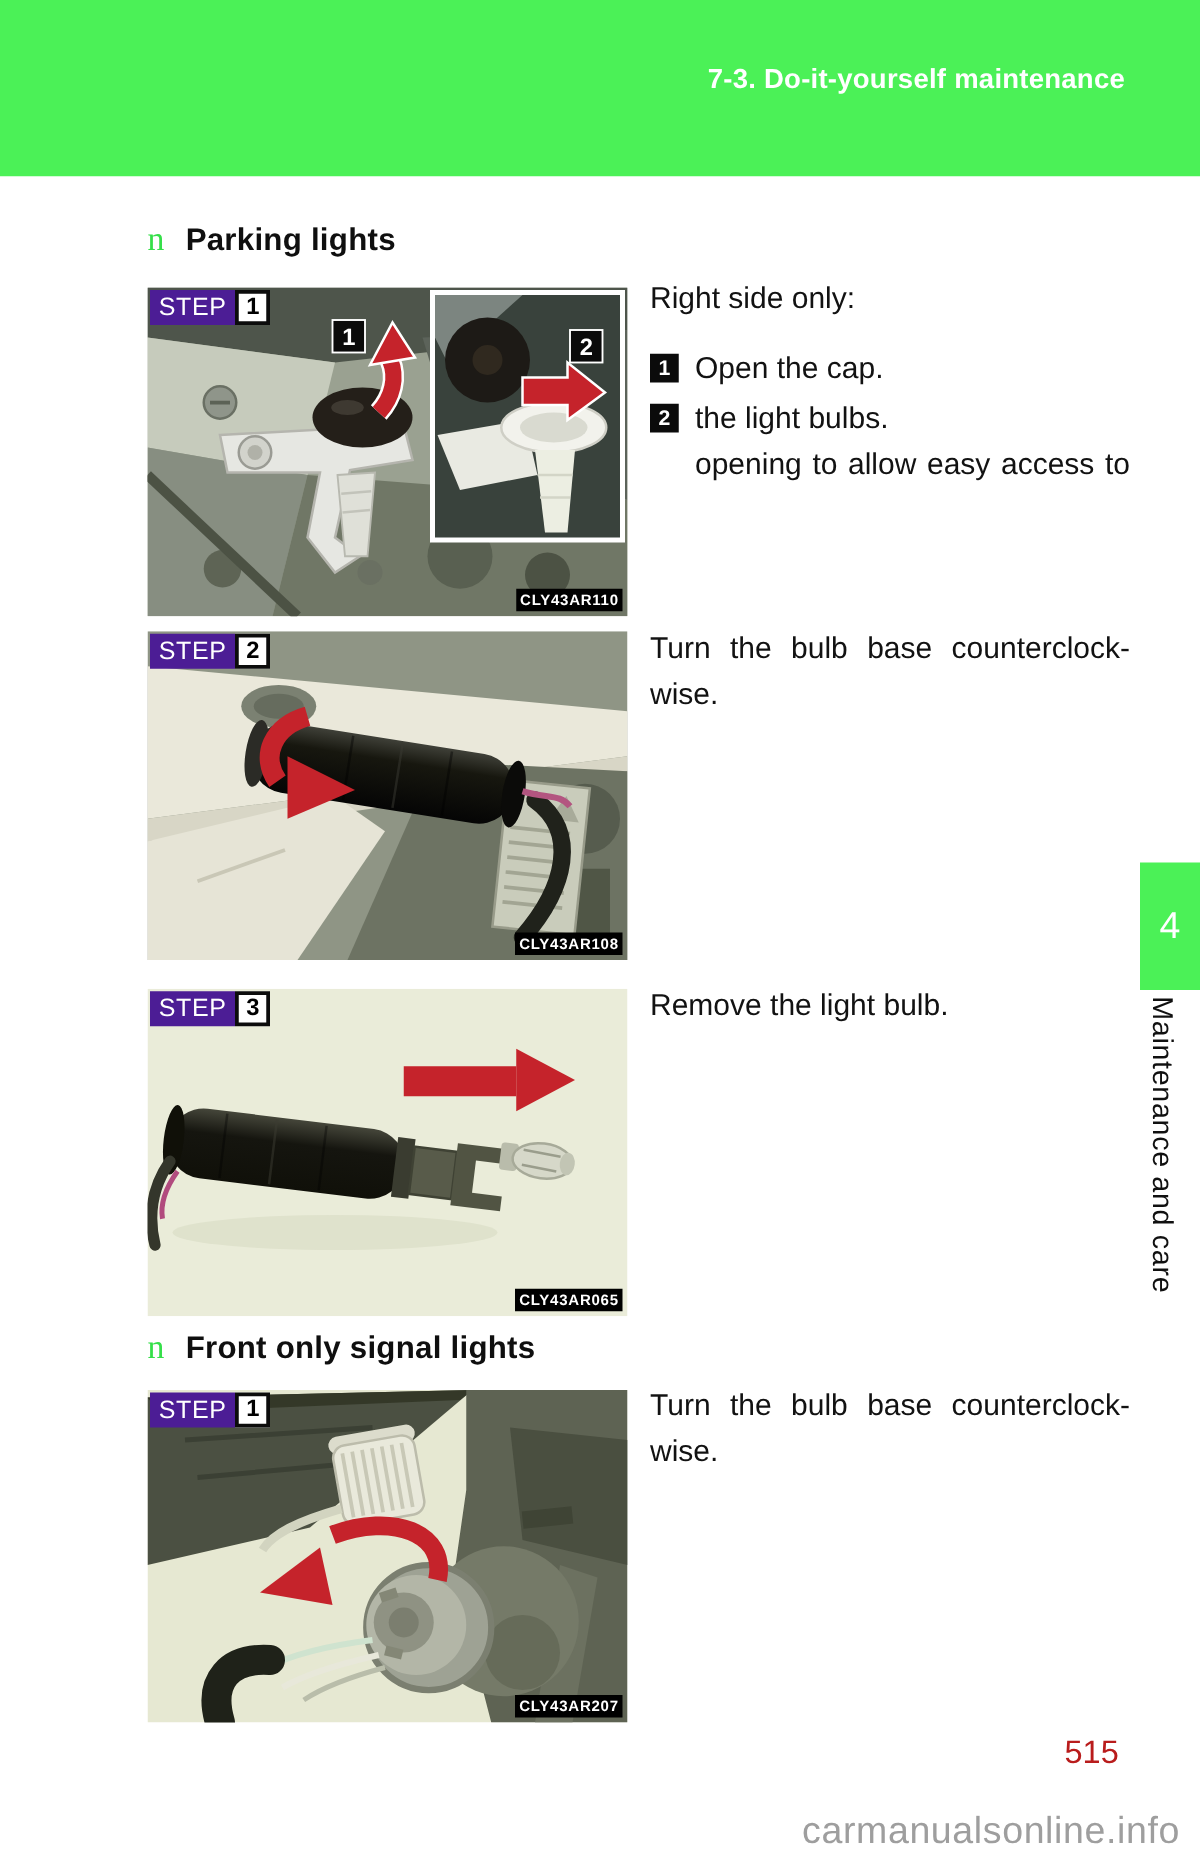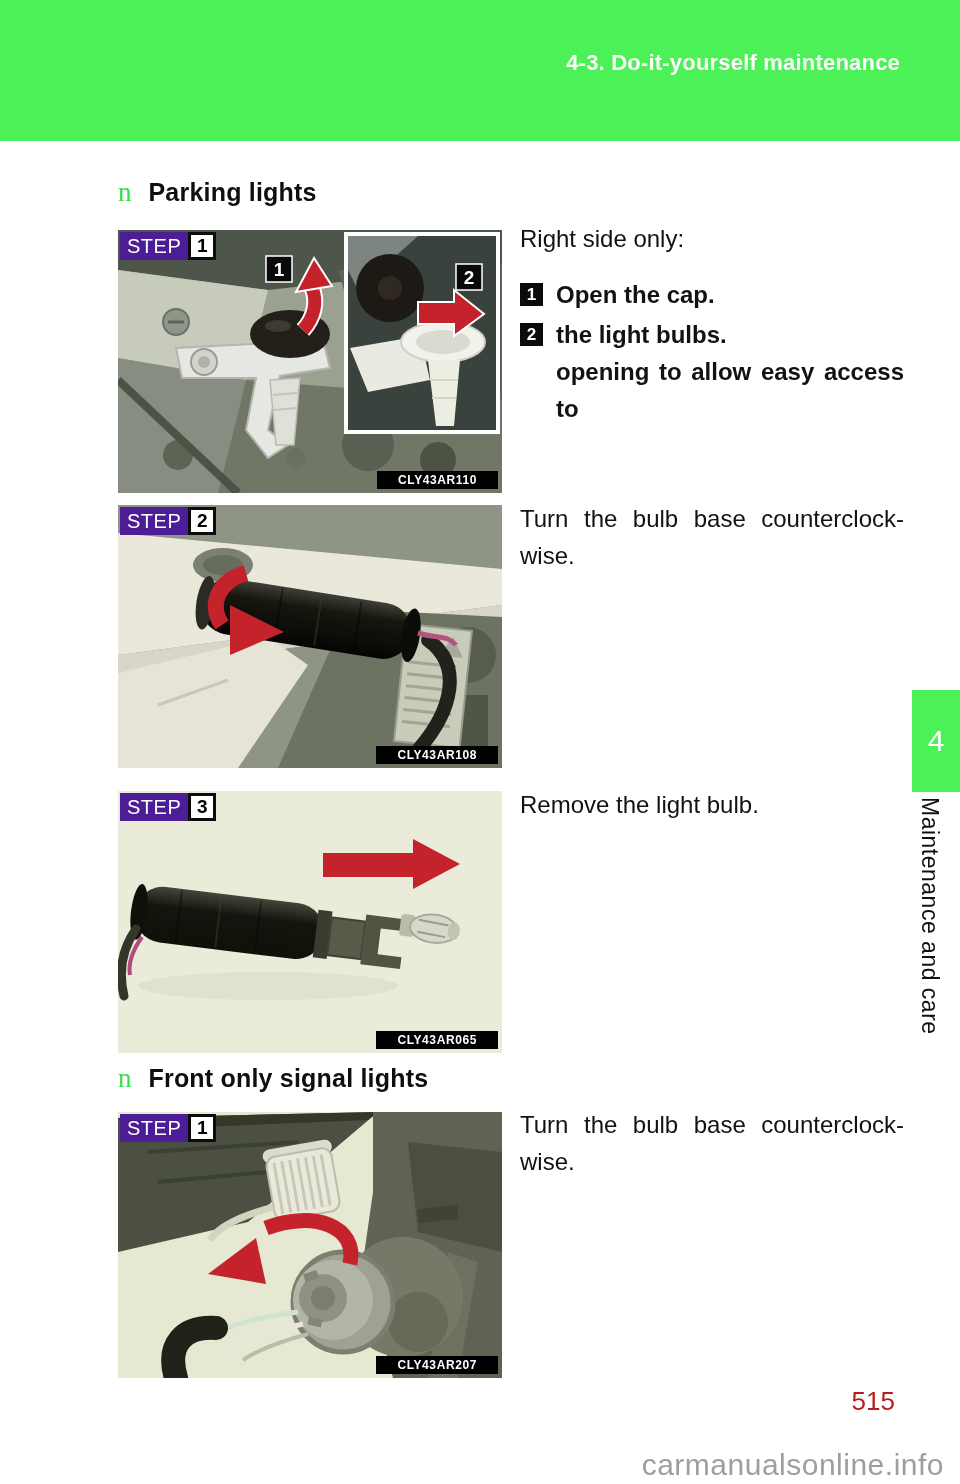--- a/index.html
+++ b/index.html
@@ -22,52 +22,52 @@
   .fig svg{display:block;width:100%;height:100%;}
   #fig1{top:230px;height:263px;} #fig2{top:505px;height:263px;}
   #fig3{top:791px;height:262px;} #fig4{top:1112px;height:266px;}
 
   .step-badge{position:absolute;left:2px;top:2px;display:flex;height:28px;}
   .step-word{background:#4c1d95;color:#fff;font-size:20px;padding:12px 7px;display:flex;
              align-items:center;letter-spacing:.5px;}
   .step-num{background:#fff;color:#000;border:3px solid #0c0c0c;width:22px;display:flex;
             align-items:center;justify-content:center;font-size:19px;font-weight:700;}
   .fig-caption{position:absolute;right:4px;bottom:4px;background:#000;color:#fff;
-               font-size:12px;font-weight:700;padding:2px 21px;letter-spacing:.6px;}
+               font-size:12px;font-weight:700;padding:2px 3px;letter-spacing:.6px;}
 
   
   .txt{position:absolute;left:520px;width:384px;color:#121212;}
   #txt1{top:222px;} #txt2{top:500px;} #txt3{top:786px;} #txt4{top:1106px;}
   .line{display:block;font-size:24px;line-height:37px;}
   .line.jl{text-align:justify;text-align-last:justify;}
   .intro{font-size:24px;line-height:34px;margin:0 0 20px 0;}
   .nitem{display:flex;gap:13px;margin-bottom:3px;}
   .nbadge{flex:none;width:23px;height:23px;margin-top:7px;background:#0b0b0b;color:#fff;
           display:flex;align-items:center;justify-content:center;font-size:17px;font-weight:700;}
-  .nitem .body{flex:1;min-width:0;font-weight:bold;}
+  .nitem .body{flex:1;min-width:0;}
 
   
   .side-tab{position:absolute;left:912px;top:690px;width:48px;height:102px;background:#4bf157;
             color:#fff;display:flex;align-items:center;justify-content:center;font-size:30px;}
   .side-label{position:absolute;left:904px;top:797px;width:52px;height:250px;
               writing-mode:vertical-rl;font-size:23px;color:#101010;line-height:52px;
               letter-spacing:.5px;}
 
   
   .page-num{position:absolute;right:65px;top:1386px;font-size:26px;color:#b91c1c;}
   .watermark{position:absolute;right:16px;top:1448px;font-size:30px;color:#9e9e9e;
              letter-spacing:.5px;}
 </style>
 </head>
 <body>
 
 <div class="page">
 
   <div class="header">
-    <div class="header-title">4-3. Do-it-yourself maintenance</div>
+    <div class="header-title">7-3. Do-it-yourself maintenance</div>
   </div>
 
   <div class="sec-heading" id="heading1">
     <span class="bullet">n</span>
     <span class="sec-title">Parking lights</span>
   </div>
 
   <div class="fig" id="fig1">
     <svg viewBox="0 0 384 263">
       <rect width="384" height="263" fill="#9aa191"></rect>

